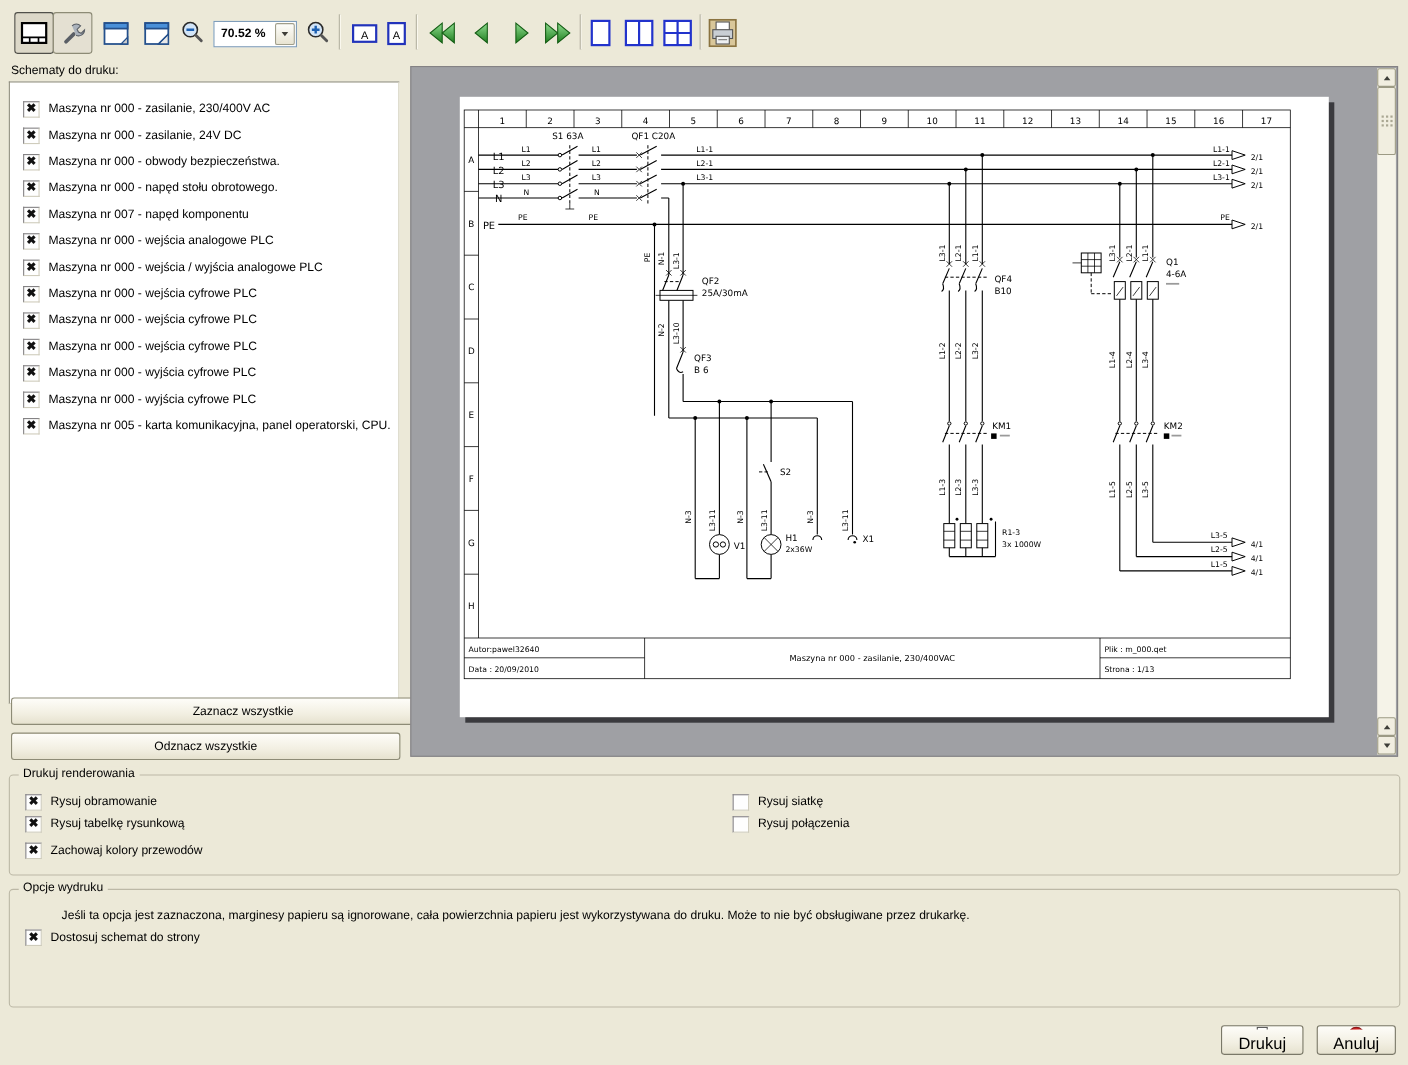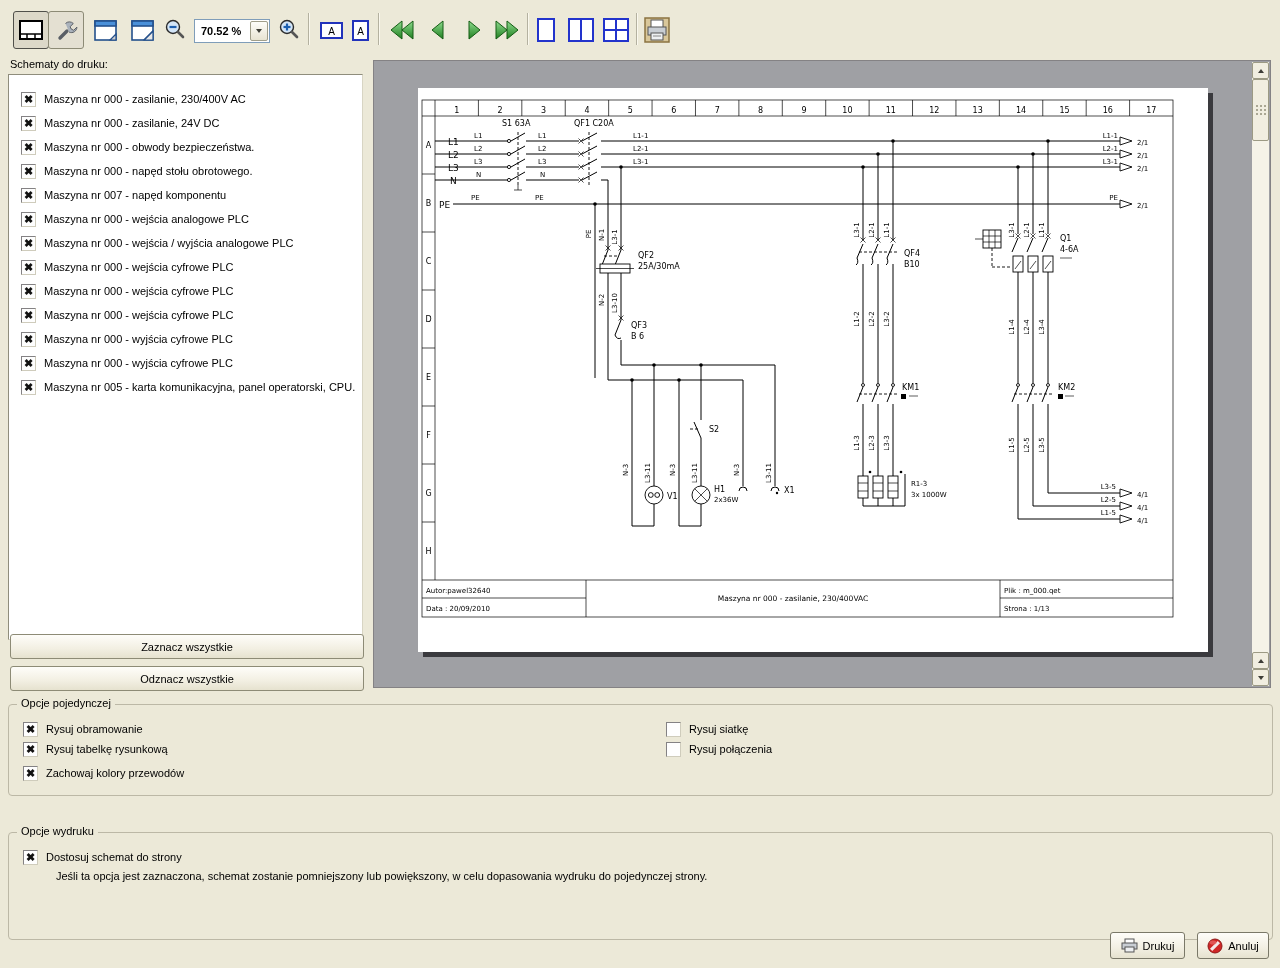--- a/index.html
+++ b/index.html
@@ -30,21 +30,21 @@
   .sb-btn{position:absolute;left:0;width:17px;height:17px;background:#f1eee0;border:1px solid #9c9a84;box-sizing:border-box;display:flex;align-items:center;justify-content:center;border-radius:2px;}
   #sb-thumb{position:absolute;left:0;top:17px;width:17px;height:62px;background:#f1eee0;border:1px solid #9c9a84;box-sizing:border-box;border-radius:2px;display:flex;align-items:center;justify-content:center;}
   .grip{width:2px;height:2px;background:#aaa793;box-shadow:4px 0 0 #aaa793,8px 0 0 #aaa793,0 4px 0 #aaa793,4px 4px 0 #aaa793,8px 4px 0 #aaa793,0 8px 0 #aaa793,4px 8px 0 #aaa793,8px 8px 0 #aaa793;margin-left:-8px;margin-top:-8px;}
   
   .groupbox{position:absolute;left:8px;width:1263px;border:1px solid #bcb8a6;border-radius:4px;}
   .groupbox .gb-title{position:absolute;top:-8px;left:8px;background:#ece9d8;padding:0 4px;}
   .cbrow{display:flex;align-items:center;gap:8px;height:20px;}
   .col{position:absolute;top:14px;}
   .desc{margin:3px 0 4px 33px;}
   
-  .foot-btn{position:absolute;top:932px;height:25px;background:linear-gradient(#fefdf9,#f2efe2 60%,#e6e2cf);border:1px solid #7a7868;border-radius:3px;display:flex;align-items:center;justify-content:center;gap:5px;font-size:11px;}
+  .foot-btn{position:absolute;top:932px;height:25px;background:linear-gradient(#fefdf9,#f2efe2 60%,#e6e2cf);border:1px solid #7a7868;border-radius:3px;display:flex;align-items:center;justify-content:center;gap:5px;font-size:15px;flex-direction:column;}
   
   #schematic text{font-family:"DejaVu Sans","Liberation Sans",sans-serif;fill:#000;}
   .w{stroke:#000;stroke-width:1;fill:none;}
   .thin{stroke-width:0.7;}
   .dash{stroke:#000;stroke-width:0.9;fill:none;stroke-dasharray:3,2;}
   .open{fill:#fff;stroke:#000;stroke-width:0.9;}
   .blk{fill:#000;stroke:none;}
   .gray{stroke:#9a9a9a;stroke-width:1.6;fill:none;}
 </style>
 </head>
@@ -240,21 +240,21 @@
     </div>
     <div class="list-item">
       <span class="cb">✖</span>
       <span>Maszyna nr 000 - wyjścia cyfrowe PLC</span>
     </div>
     <div class="list-item">
       <span class="cb">✖</span>
       <span>Maszyna nr 005 - karta komunikacyjna, panel operatorski, CPU.</span>
     </div>
   </div>
-<div class="side-btn" style="top:634px;">Zaznacz wszystkie</div>
+<div class="side-btn" style="top:634px;padding-left:34px;">Zaznacz wszystkie</div>
 <div class="side-btn" style="top:666px;">Odznacz wszystkie</div>
 
 <div id="preview">
   <div id="page">
     <svg id="schematic" width="790" height="564" viewBox="0 0 790 564">
 
       <g class="w thin">
         <rect x="4" y="12" width="751" height="517"></rect>
         <line x1="4" y1="28" x2="755" y2="28"></line>
         <line x1="17" y1="12" x2="17" y2="28"></line>
@@ -515,21 +515,21 @@
     <div class="sb-btn" style="bottom:17px;top:auto;">
         <span class="tri-up-s"></span>
       </div>
     <div class="sb-btn" style="bottom:0;top:auto;">
         <span class="tri-down-s"></span>
       </div>
   </div>
 </div>
 
 <div class="groupbox" style="top:704px;height:90px;">
-  <span class="gb-title">Opcje pojedynczej</span>
+  <span class="gb-title">Drukuj renderowania</span>
   <div class="col" id="render-left" style="left:14px;">
       <div class="cbrow">
         <span class="cb">✖</span>
         <span>Rysuj obramowanie</span>
       </div>
       <div class="cbrow">
         <span class="cb">✖</span>
         <span>Rysuj tabelkę rysunkową</span>
       </div>
       <div class="cbrow" style="margin-top: 4px;">
@@ -542,28 +542,28 @@
         <span class="cb"></span>
         <span>Rysuj siatkę</span>
       </div>
       <div class="cbrow">
         <span class="cb"></span>
         <span>Rysuj połączenia</span>
       </div>
     </div>
 </div>
 
-<div class="groupbox" style="top:832px;height:106px;">
+<div class="groupbox" style="top:808px;height:106px;">
   <span class="gb-title">Opcje wydruku</span>
   <div class="col" id="print-opts" style="left:14px;right:14px;">
+      <div class="desc">Jeśli ta opcja jest zaznaczona, marginesy papieru są ignorowane, cała powierzchnia papieru jest wykorzystywana do druku. Może to nie być obsługiwane przez drukarkę.</div>
       <div class="cbrow">
         <span class="cb">✖</span>
         <span>Dostosuj schemat do strony</span>
       </div>
-      <div class="desc">Jeśli ta opcja jest zaznaczona, schemat zostanie pomniejszony lub powiększony, w celu dopasowania wydruku do pojedynczej strony.</div>
     </div>
 </div>
 
 <div class="foot-btn" style="left:1110px;width:73px;">
   <svg width="17" height="15">
     <rect x="4" y="1" width="9" height="5" fill="#fff" stroke="#555" stroke-width="1"></rect>
     <rect x="1" y="5" width="15" height="6" fill="#c9ced4" stroke="#555" stroke-width="1"></rect>
     <rect x="4" y="9" width="9" height="5" fill="#eef0f2" stroke="#555" stroke-width="1"></rect>
   </svg>
   <span>Drukuj</span>

